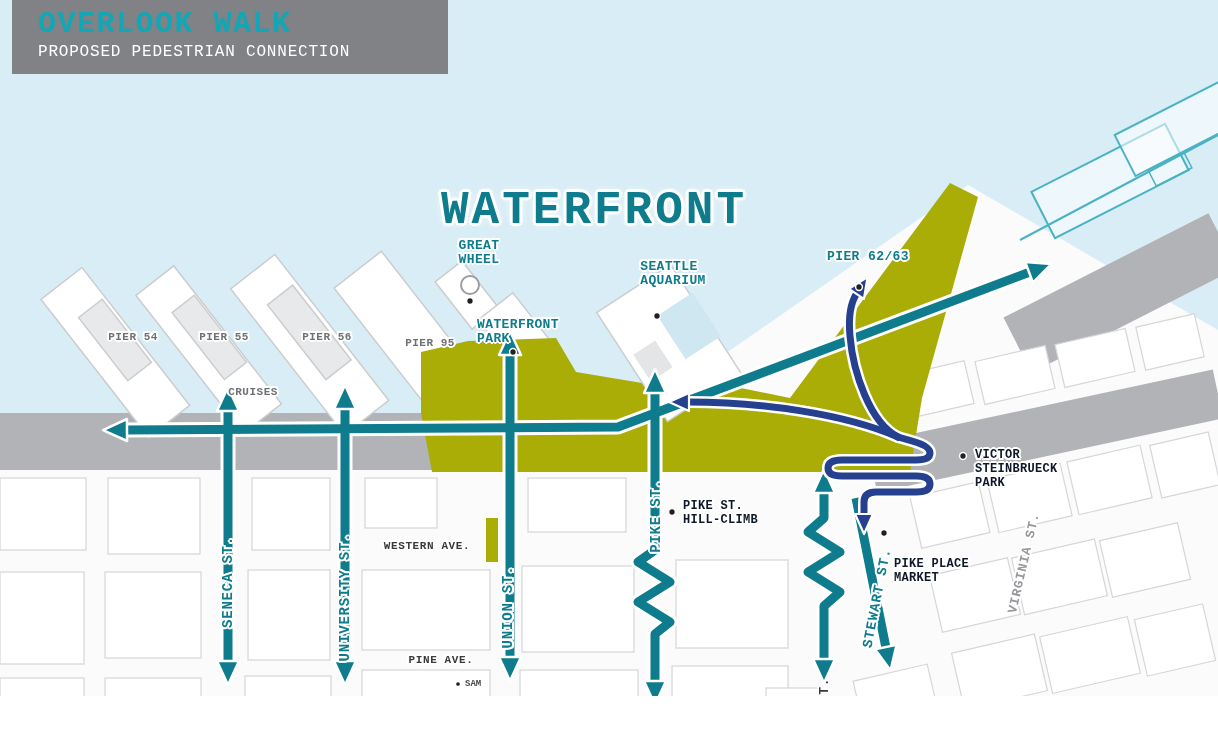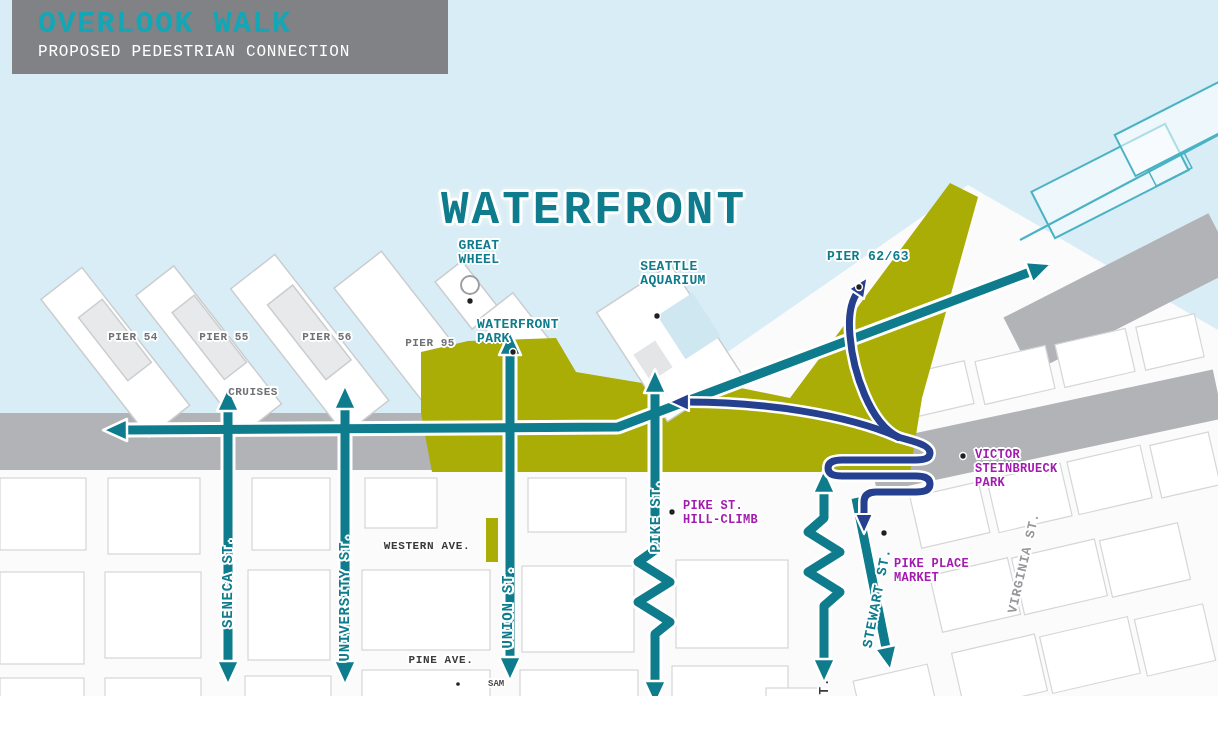--- a/index.html
+++ b/index.html
@@ -8,30 +8,30 @@
   #map svg{position:absolute;left:0;top:0;}
 
   .lbl{position:absolute;transform:translate(-50%,-50%);white-space:nowrap;
        text-align:left;line-height:1.1;}
   .lbl-left{position:absolute;transform:translate(0,-50%);white-space:nowrap;
        text-align:left;line-height:1.15;}
   .halo{text-shadow:-1.5px -1.5px 0 #fff,1.5px -1.5px 0 #fff,-1.5px 1.5px 0 #fff,
         1.5px 1.5px 0 #fff,0 -2px 0 #fff,0 2px 0 #fff,-2px 0 0 #fff,2px 0 0 #fff;}
   .pier-lbl{color:#6f7175;font-size:11px;font-weight:700;letter-spacing:.5px;}
   .teal-poi{color:#0E7C8C;font-size:13px;font-weight:700;letter-spacing:.4px;}
-  .dark-poi{color:#a21caf;font-size:12px;font-weight:700;letter-spacing:.3px;}
+  .dark-poi{color:#0f172a;font-size:12px;font-weight:700;letter-spacing:.3px;}
   .street-lbl{color:#0E7C8C;font-size:14px;font-weight:700;letter-spacing:.8px;
        position:absolute;white-space:nowrap;}
   .street-dark{color:#3a3a3c;}
   .street-gray{color:#95979a;}
   .ave-lbl{color:#3a3a3c;font-size:11px;font-weight:600;letter-spacing:.6px;}
   .region-title{color:#0E7C8C;font-size:46px;font-weight:700;letter-spacing:3px;
        text-shadow:-2px -2px 0 #fff,2px -2px 0 #fff,-2px 2px 0 #fff,2px 2px 0 #fff,
        0 -3px 0 #fff,0 3px 0 #fff,-3px 0 0 #fff,3px 0 0 #fff,0 0 8px #fff;}
-  .sam-lbl{color:#4a4a4c;font-size:9px;font-weight:700;margin-left:23px;}
+  .sam-lbl{color:#4a4a4c;font-size:9px;font-weight:700;}
 
   #header{position:absolute;left:12px;top:0;width:436px;height:74px;
        background:#808285;padding-left:26px;box-sizing:border-box;}
   #header .h-title{color:#12A7B6;font-size:30px;font-weight:700;
        letter-spacing:1.5px;margin-top:7px;}
   #header .h-sub{color:#ffffff;font-size:16px;font-weight:400;
        letter-spacing:.8px;margin-top:2px;}
 </style>
 </head>
 <body>

